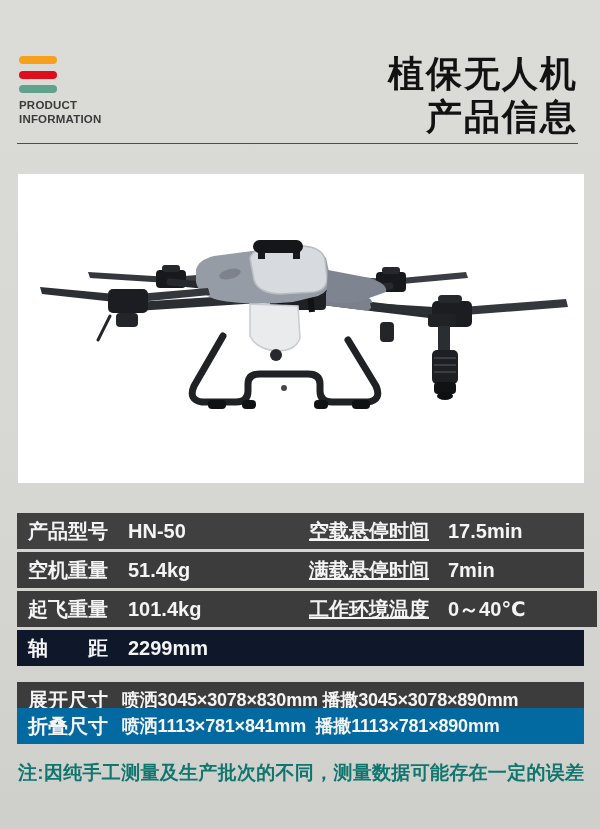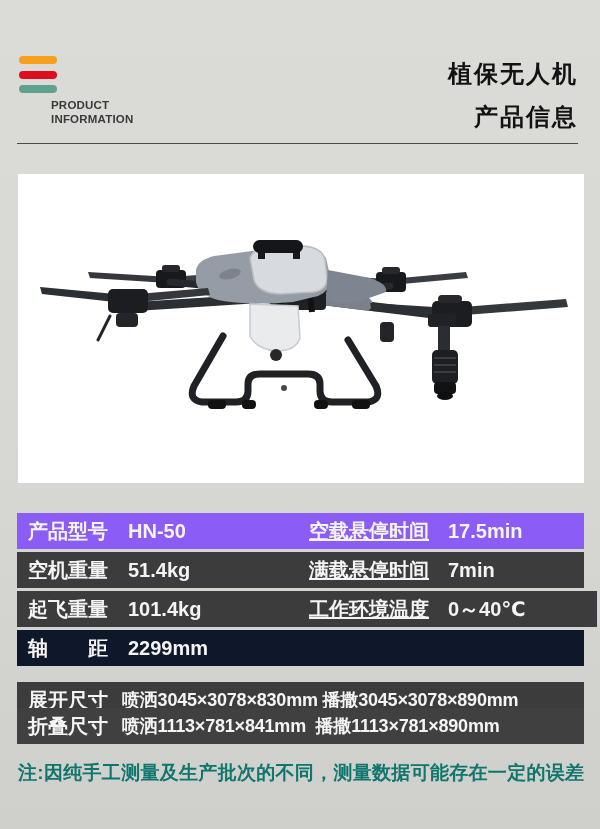--- a/index.html
+++ b/index.html
@@ -6,25 +6,25 @@
   body{
     width:600px;height:829px;position:relative;overflow:hidden;
     background:linear-gradient(180deg,#dbdbd8 0%,#d7d7d4 55%,#cfcfcc 100%);
     font-family:"Liberation Sans","DejaVu Sans",sans-serif;
   }
   
   .logo{position:absolute;left:19px;top:56px;}
   .logo-bar{width:38px;height:8px;border-radius:4px;margin-bottom:6.5px;}
   .logo-caption{
     position:absolute;left:19px;top:99px;
-    font-size:11.5px;font-weight:700;color:#3a3a3a;letter-spacing:.2px;line-height:13.5px;margin-left:32px;
+    font-size:11.5px;font-weight:700;color:#3a3a3a;letter-spacing:.2px;line-height:13.5px;
   }
   .title-block{
     position:absolute;top:52px;right:22px;text-align:right;
-    color:#121212;font-weight:700;font-size:24px;line-height:43px;letter-spacing:2px;
+    color:#121212;font-weight:700;font-size:36px;line-height:43px;letter-spacing:2px;
   }
   .header-rule{
     position:absolute;left:17px;top:143px;width:561px;height:1px;background:#4d4d4d;
   }
   
   .hero{
     position:absolute;left:18px;top:174px;width:566px;height:309px;background:#ffffff;
   }
   .hero svg{display:block;}
   
@@ -123,21 +123,21 @@
 
     <rect x="410" y="140" width="28" height="13" rx="3" fill="#202226"></rect>
     <rect x="420" y="152" width="12" height="26" fill="#2a2d31"></rect>
     <rect x="414" y="176" width="26" height="34" rx="5" fill="#1d1f23"></rect>
     <path d="M416,184 h22 M416,191 h22 M416,198 h22" stroke="#3a3d42" stroke-width="2"></path>
     <rect x="416" y="208" width="22" height="12" rx="4" fill="#101214"></rect>
     <ellipse cx="427" cy="222" rx="8" ry="4" fill="#0e0f11"></ellipse>
   </svg>
 </div>
 
-<div class="spec-row row-y0" style="background: #8b5cf6;">
+<div class="spec-row row-y0" style="background: #404040;">
   <span class="l1">产品型号</span>
   <span class="v1">HN-50</span>
   <span class="l2">空载悬停时间</span>
   <span class="v2">17.5min</span>
 </div>
 <div class="spec-row row-y1" style="background: rgb(60, 60, 60);">
   <span class="l1">空机重量</span>
   <span class="v1">51.4kg</span>
   <span class="l2">满载悬停时间</span>
   <span class="v2">7min</span>
@@ -149,18 +149,18 @@
   <span class="v2">0～40℃</span>
 </div>
 <div class="spec-row row-y3" style="background: #0f172a;">
   <span class="l1">轴　　距</span>
   <span class="v1">2299mm</span>
 </div>
 <div class="spec-row row-y4 dim" style="background: rgb(60, 60, 60);">
   <span class="l1">展开尺寸</span>
   <span class="v1">喷洒3045×3078×830mm 播撒3045×3078×890mm</span>
 </div>
-<div class="spec-row row-y5 dim" style="background: #404040;">
+<div class="spec-row row-y5 dim" style="background: #0369a1;">
   <span class="l1">折叠尺寸</span>
   <span class="v1">喷洒1113×781×841mm  播撒1113×781×890mm</span>
 </div>
 
 <div class="note">注:因纯手工测量及生产批次的不同，测量数据可能存在一定的误差</div>
 
 </body></html>

